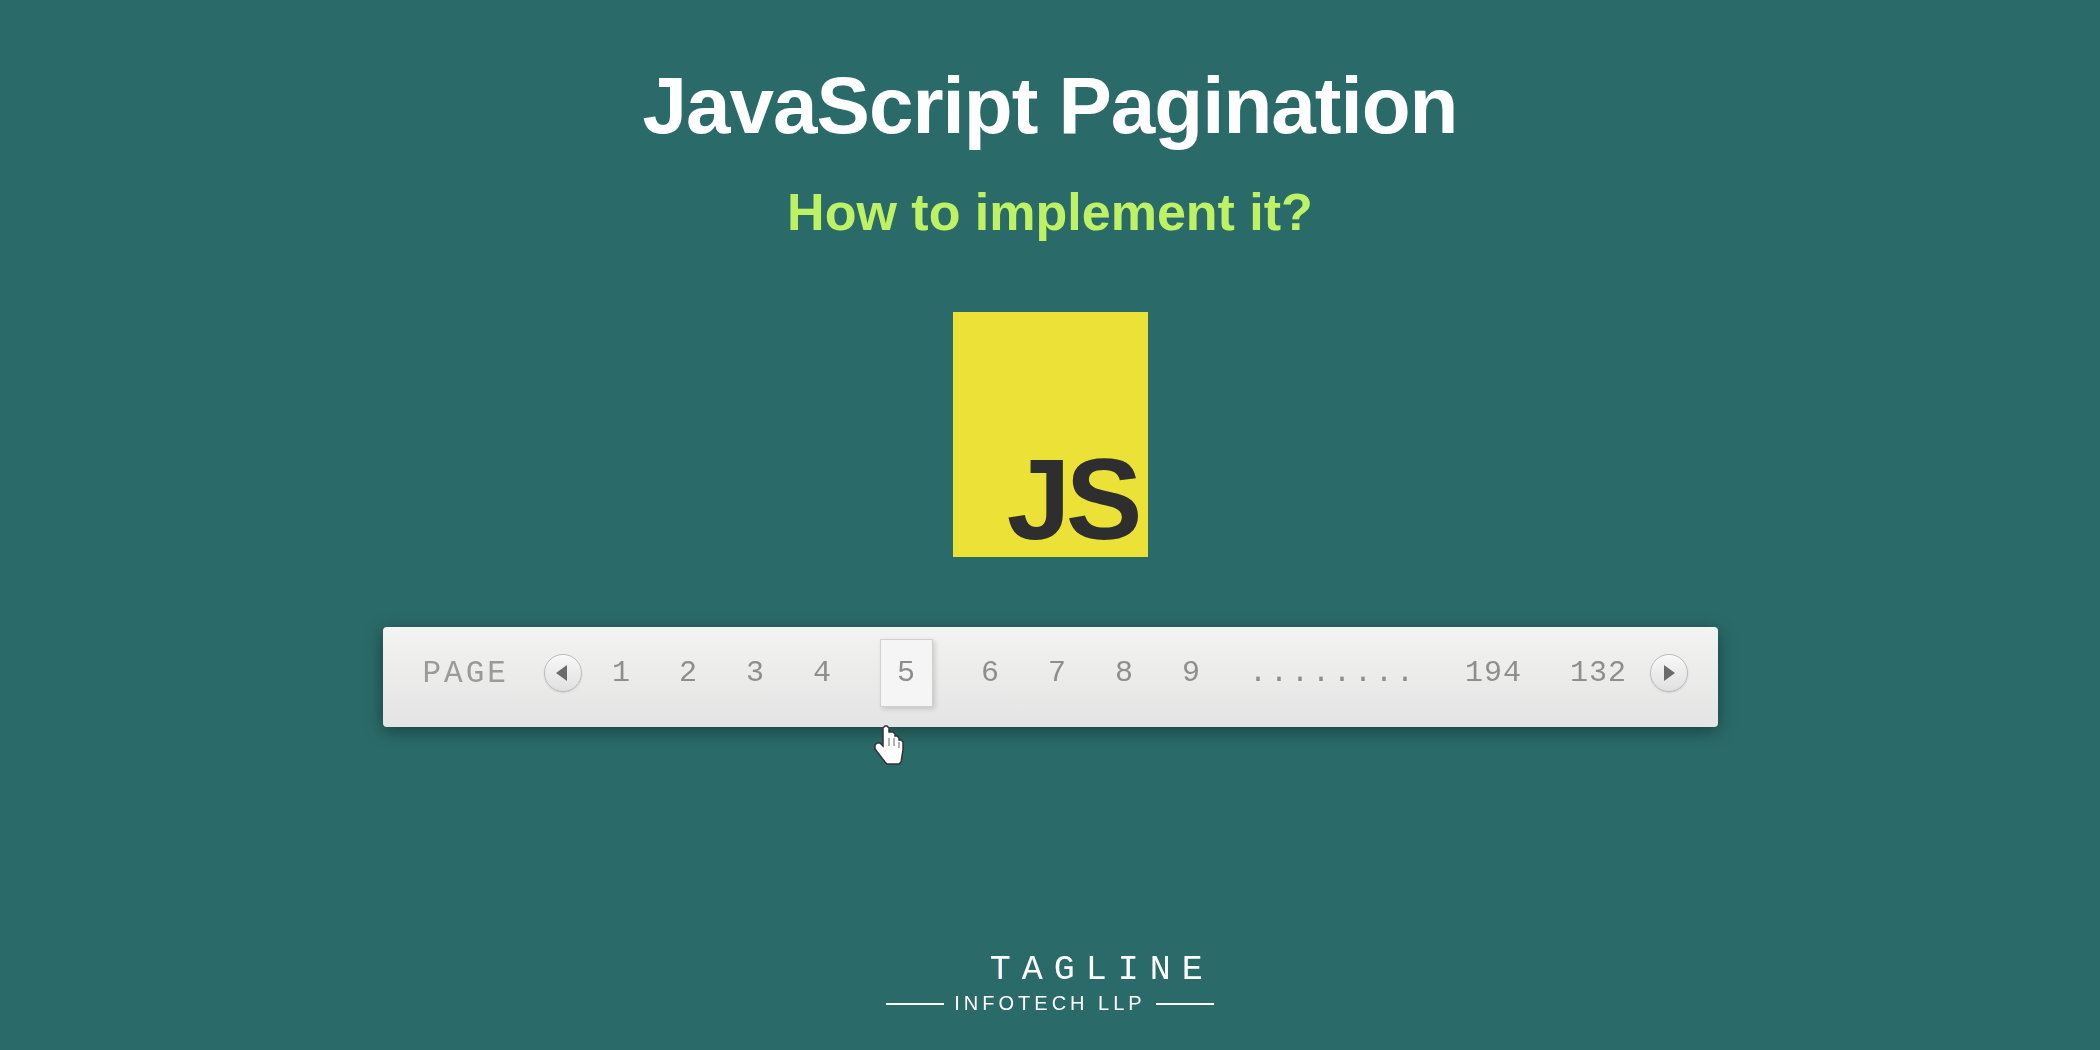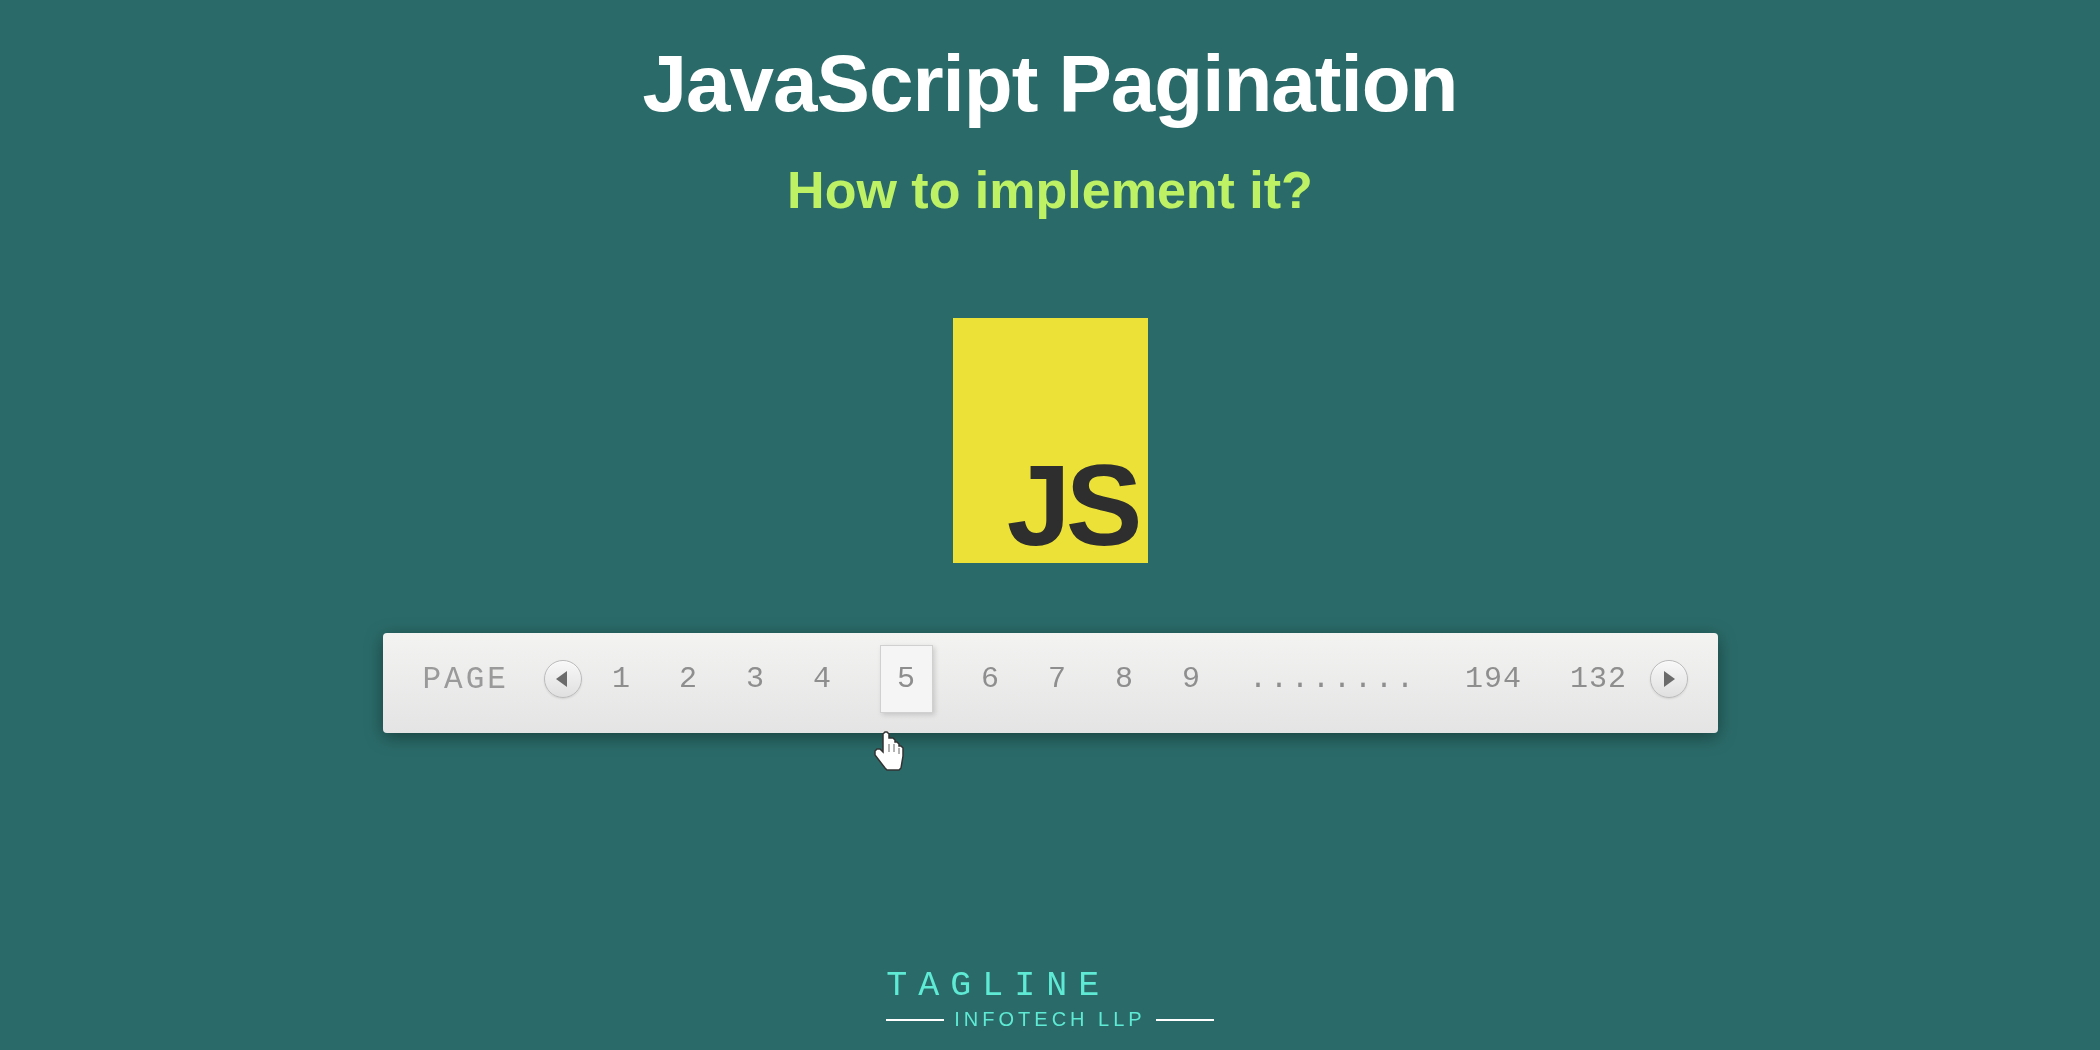--- a/index.html
+++ b/index.html
@@ -22,36 +22,36 @@
   flex-direction: column;
   align-items: center;
   width: 100%;
   height: 100%;
 }
 
 .title {
   color: #ffffff;
   font-size: 80px;
   font-weight: 700;
-  margin-top: 38px;
+  margin-top: 60px;
   letter-spacing: -1px;
 }
 
 .subtitle {
   color: #bef264;
   font-size: 52px;
   font-weight: 600;
   margin-top: 30px;
 }
 
 .js-logo {
   width: 195px;
   height: 245px;
   background-color: #ece237;
-  margin-top: 98px;
+  margin-top: 70px;
   position: relative;
   display: flex;
   align-items: flex-end;
   justify-content: flex-end;
 }
 
 .js-text {
   color: #2e2e2e;
   font-size: 115px;
   font-weight: 800;
@@ -153,23 +153,23 @@
 
 .cursor-hand {
   position: absolute;
   bottom: -41px;
   left: 488px;
   pointer-events: none;
 }
 
 .footer-logo {
   margin-top: auto;
-  margin-bottom: 19px;
-  color: #5eead4;
-  text-align: left;
+  margin-bottom: 35px;
+  color: #ffffff;
+  text-align: right;
 }
 
 .tagline-text {
   font-size: 35px;
   font-weight: 300;
   letter-spacing: 11px;
   font-family: 'Courier New', monospace;
 }
 
 .infotech-row {

